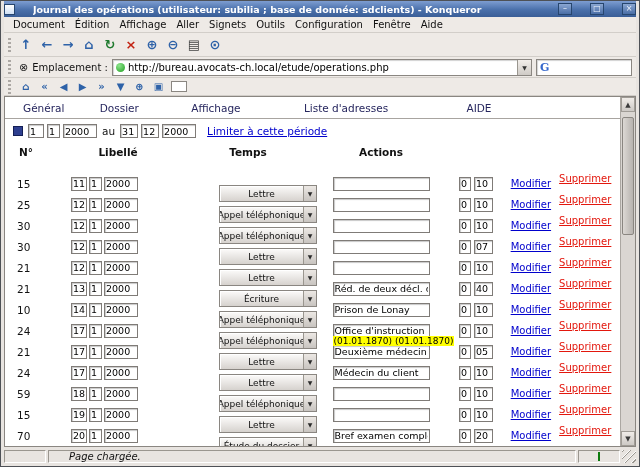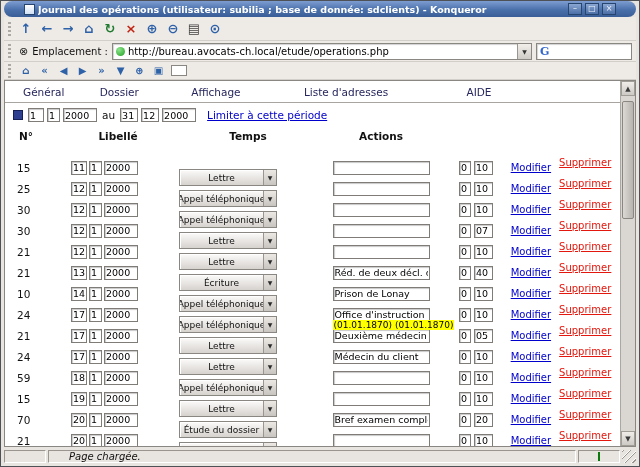--- a/index.html
+++ b/index.html
@@ -6,23 +6,23 @@
   *{box-sizing:border-box;}
   .window{
     width:640px;height:467px;margin:0 auto;
     border:1px solid #4e5156;background:#e8e4e0;
     padding:0 3px 3px 3px;
     display:flex;flex-direction:column;
     font-family:"DejaVu Sans",sans-serif;color:#111;
     position:relative;overflow:hidden;
   }
   
-  .titlebar{height:16px;flex:none;display:flex;align-items:center;gap:3px;
+  .titlebar{height:16px;flex:none;display:flex;align-items:center;gap:18px;
     background:linear-gradient(180deg,#7d9dd1 0%,#4a70ab 55%,#3a5e97 100%);
-    padding:0 20px;border-radius:8px;}
+    padding:0 0;}
   .title-icon{width:11px;height:11px;flex:none;background:linear-gradient(#ffffff,#cfe0f5);
     border:1px solid #27466f;}
   .title-text{flex:1;color:#fff;font-size:9.5px;font-weight:bold;white-space:nowrap;overflow:hidden;}
   .winbtn{width:14px;height:12px;flex:none;border:1px solid #27466f;color:#eef3fb;
     background:linear-gradient(#8aa6d2,#4a6ea6);font-size:8px;line-height:10px;text-align:center;}
   
   .menubar{height:16px;flex:none;display:flex;align-items:center;background:#eeeae6;
     border-bottom:1px solid #d2cec9;padding-left:4px;font-size:10px;}
   .menu-item{padding:1px 5px;white-space:nowrap;}
   
@@ -71,21 +71,21 @@
     box-shadow:inset 1px 1px 1px rgba(0,0,0,.22);font-size:9.5px;padding:0 1px;font-family:inherit;}
   .f-day{width:16px;}.f-month{width:13px;}.f-year{width:34px;}
   .f-day2{width:18px;}
   .thead,.trow{display:grid;grid-template-columns:52px 122px 138px 128px 62px 108px;align-items:center;}
   .thead{font-weight:bold;font-size:10.5px;padding:3px 0 7px 0;}
   .th{text-align:center;}
   .th-num{text-align:left;padding-left:14px;}
   .trow{height:21px;}
   .cell-num{padding-left:12px;font-size:10.5px;}
   .cell-date{display:flex;gap:2px;padding-left:14px;}
-  .cell-libelle{display:flex;justify-content:flex-start;margin-top:20px;}
+  .cell-libelle{display:flex;justify-content:flex-end;margin-top:20px;}
   .kselect{width:98px;height:17px;display:flex;cursor:pointer;
     background:linear-gradient(#fcfbfa,#d6d2ce);border:1px solid #8a8681;box-shadow:inset 1px 1px 0 #fff;}
   .kselect-label{flex:1;font-size:9px;display:flex;align-items:center;justify-content:center;
     white-space:nowrap;overflow:hidden;}
   .kselect-arrow{width:13px;flex:none;border-left:1px solid #9a968f;color:#2a2a2a;
     background:linear-gradient(#ece8e4,#c8c4c0);display:flex;align-items:center;justify-content:center;font-size:6px;}
   .cell-details{display:flex;justify-content:center;}
   .details-wrap{position:relative;width:97px;}
   .f-details{width:97px;}
   .hl{position:absolute;top:-9px;left:0;z-index:2;background:#ffff00;color:#000;
@@ -123,20 +123,41 @@
 <div class="window">
 
   <div class="titlebar">
     <span class="title-icon"></span>
     <span class="title-text">Journal des opérations (utilisateur: subilia ; base de donnée: sdclients) - Konqueror</span>
     <span class="winbtn">–</span>
     <span class="winbtn">□</span>
     <span class="winbtn">×</span>
   </div>
 
+  <div class="menubar">
+
+      <span class="menu-item">Document</span>
+
+      <span class="menu-item">Édition</span>
+
+      <span class="menu-item">Affichage</span>
+
+      <span class="menu-item">Aller</span>
+
+      <span class="menu-item">Signets</span>
+
+      <span class="menu-item">Outils</span>
+
+      <span class="menu-item">Configuration</span>
+
+      <span class="menu-item">Fenêtre</span>
+
+      <span class="menu-item">Aide</span>
+
+  </div>
 
   <div class="tbar toolbar-main">
     <span class="handle"></span>
 
       <span class="ticon" style="color: rgb(46, 98, 168);">↑</span>
 
       <span class="ticon" style="color: rgb(46, 98, 168);">←</span>
 
       <span class="ticon" style="color: rgb(46, 98, 168);">→</span>
 

